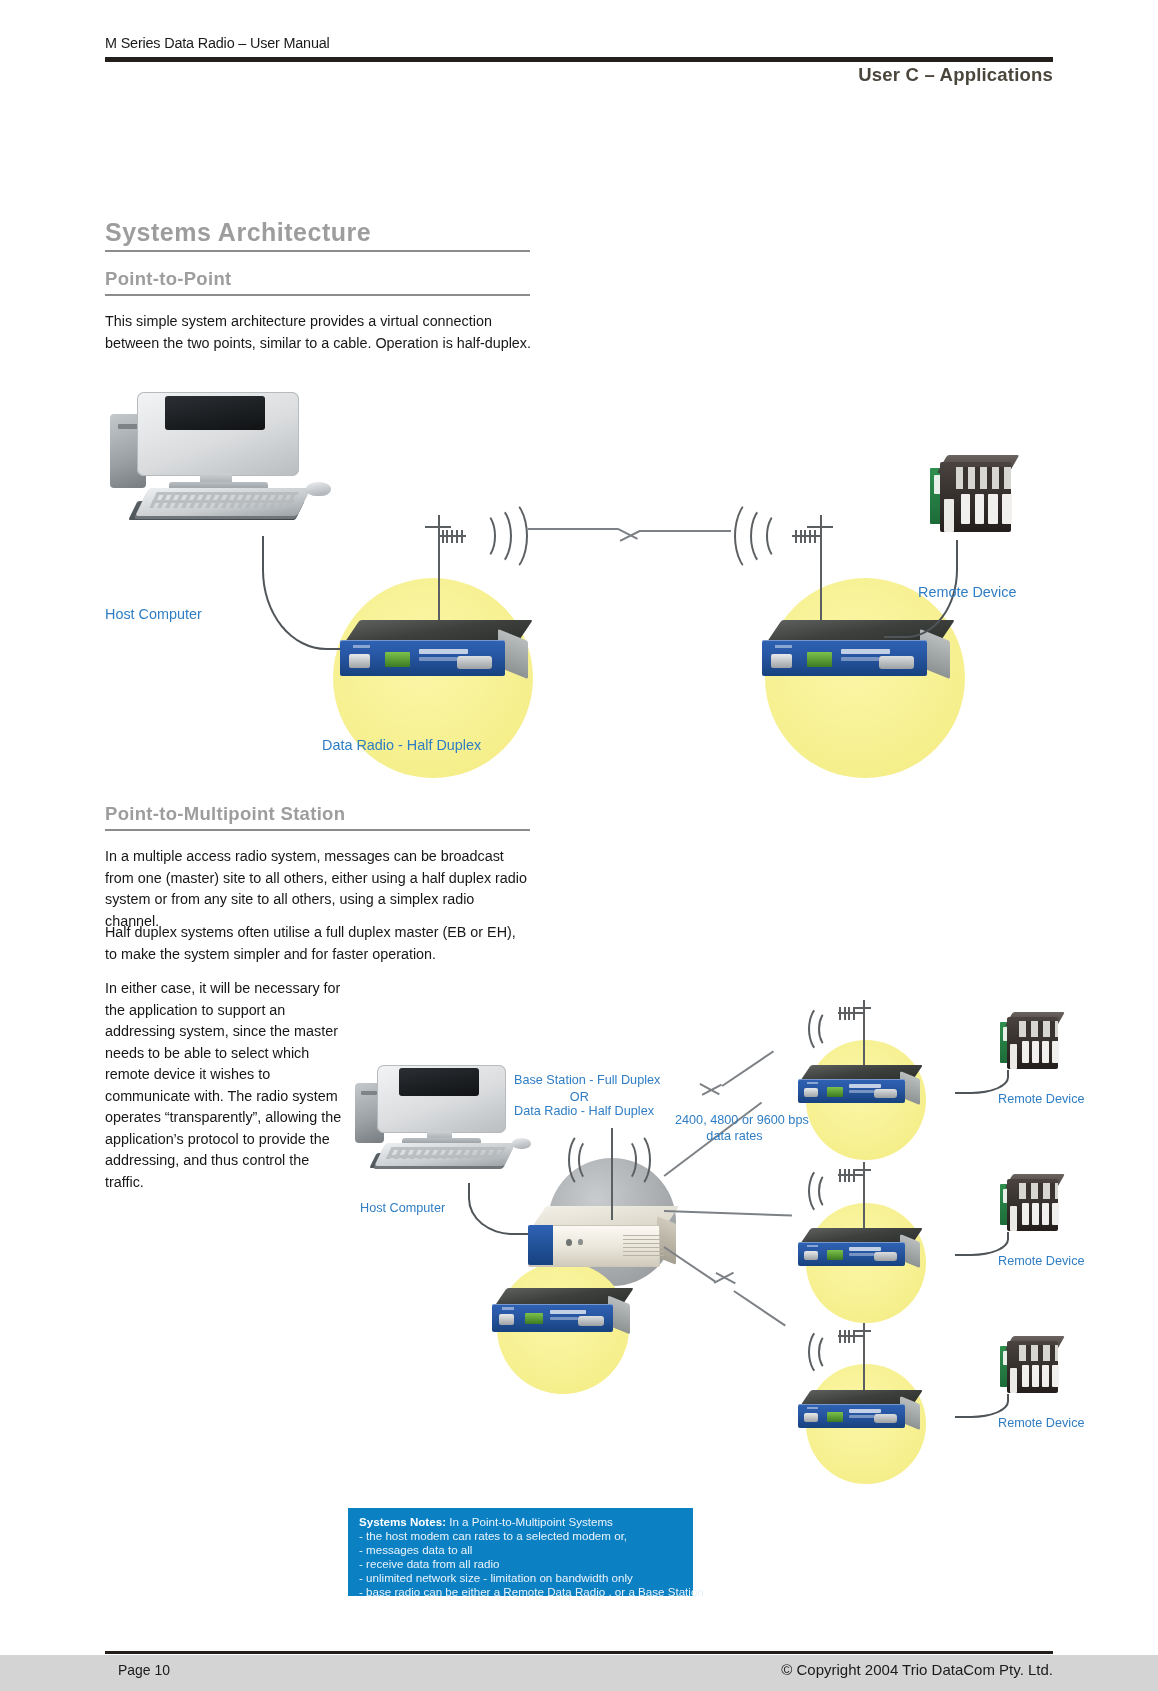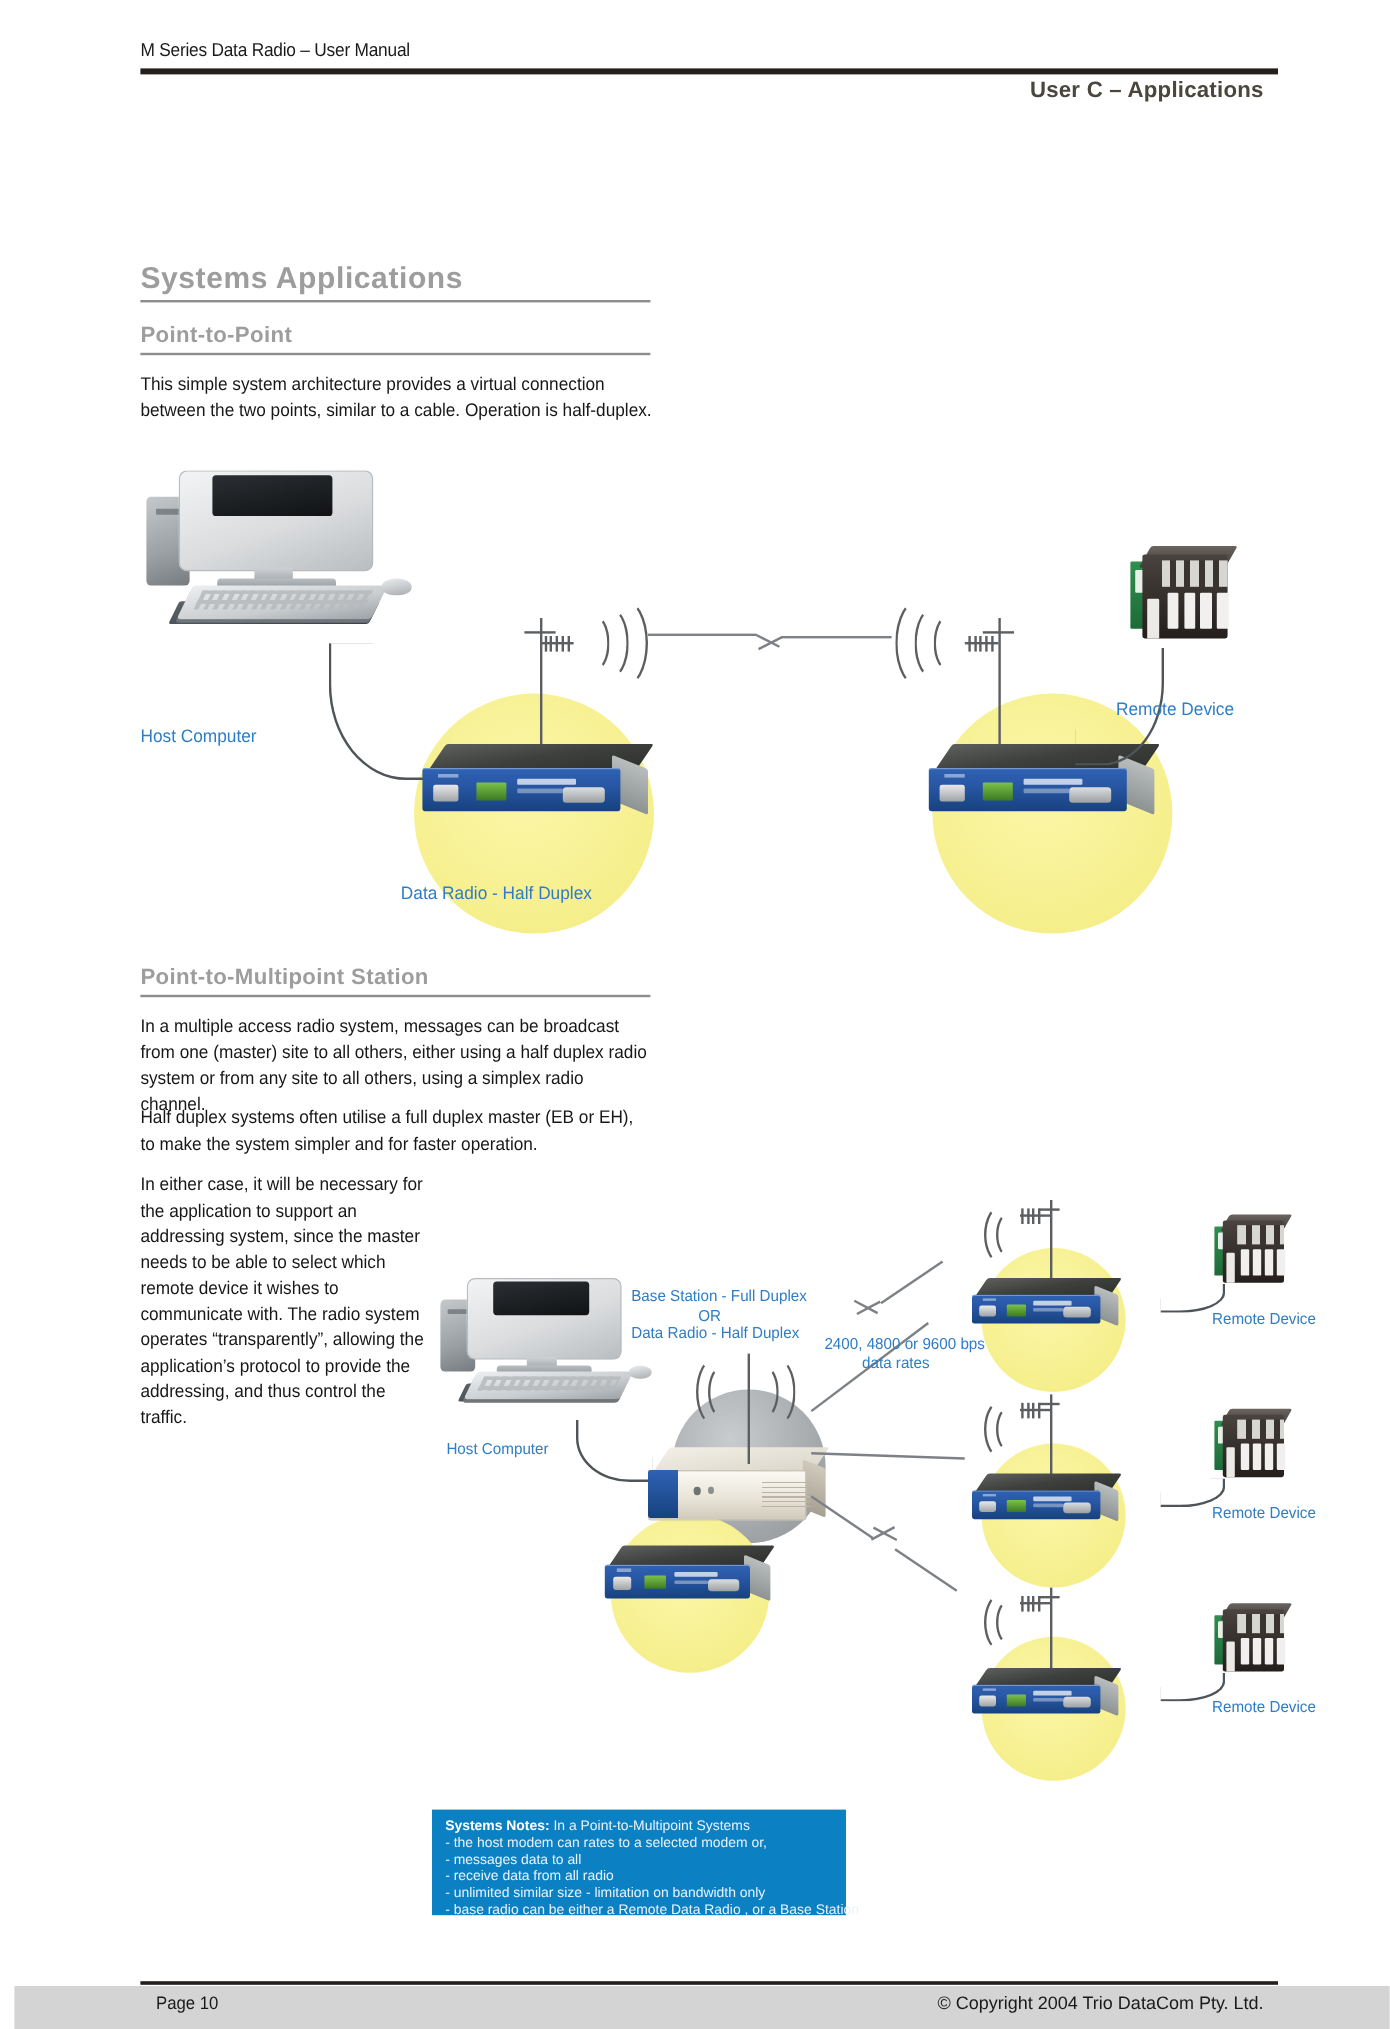--- a/index.html
+++ b/index.html
@@ -1,21 +1,21 @@
 <!DOCTYPE html>
 <html><head>
 <meta charset="utf-8">
 <style>
   html,body{margin:0;padding:0;}
   body{
     width:1158px;height:1691px;background:#fff;position:relative;
     font-family:"Liberation Sans","DejaVu Sans",sans-serif;
     -webkit-font-smoothing:antialiased;
   }
-  .page{position:absolute;inset:0;margin-left:12px;}
+  .page{position:absolute;inset:0;}
 
   
   .hdr-title{
     position:absolute;left:105px;top:34px;font-size:15.5px;color:#1a1a1a;
     letter-spacing:-0.2px;transform:scaleX(.93);transform-origin:left top;white-space:nowrap;
   }
   .hdr-rule{position:absolute;left:105px;top:57px;width:948px;height:5px;background:#231f1c;}
   .hdr-part{
     position:absolute;right:105px;top:64px;font-size:18.5px;font-weight:bold;color:#4a463c;
     letter-spacing:.2px;white-space:nowrap;
@@ -234,21 +234,21 @@
 </style>
 </head>
 <body>
 
 <div class="page">
 
   <div class="hdr-title">M Series Data Radio – User Manual</div>
   <div class="hdr-rule"></div>
   <div class="hdr-part">User C – Applications</div>
 
-  <div class="h1" style="top:218px;">Systems  Applications</div>
+  <div class="h1" style="top:218px;">Systems  Architecture</div>
   <div class="rule-h" style="top:250px;"></div>
 
   <div class="h2" style="top:268px;">Point-to-Point</div>
   <div class="rule-h" style="top:294px;height:1.6px;"></div>
 
   <div class="para" style="left:105px;top:310px;width:460px;">This simple system architecture provides a virtual connection between the two points, similar to a cable. Operation is half-duplex.</div>
 
   <div class="h2" style="top:803px;">Point-to-Multipoint Station</div>
   <div class="rule-h" style="top:829px;height:1.6px;"></div>
 
@@ -545,21 +545,21 @@
     <div class="dlabel sm c" style="left:675px;top:1128px;width:124px;">data rates</div>
 
     <div class="dlabel sm" style="left:360px;top:1200px;">Host Computer</div>
 
     <div class="notes">
       <div class="notes-inner">
         <div class="nline"><b>Systems Notes:</b><span> In a Point-to-Multipoint Systems</span></div>
         <div class="nline">- the host modem can rates to a selected modem or,</div>
         <div class="nline">- messages data to all</div>
         <div class="nline">- receive data from all radio</div>
-        <div class="nline">- unlimited similar size - limitation on bandwidth only</div>
+        <div class="nline">- unlimited network size - limitation on bandwidth only</div>
         <div class="nline">- base radio can be either a Remote Data Radio , or a Base Station</div>
       </div>
     </div>
   </div>
 
   <div class="ftr-rule"></div>
   <div class="ftr-band"></div>
   <div class="ftr-page">Page 10</div>
   <div class="ftr-copy">© Copyright 2004 Trio DataCom Pty. Ltd.</div>
 

